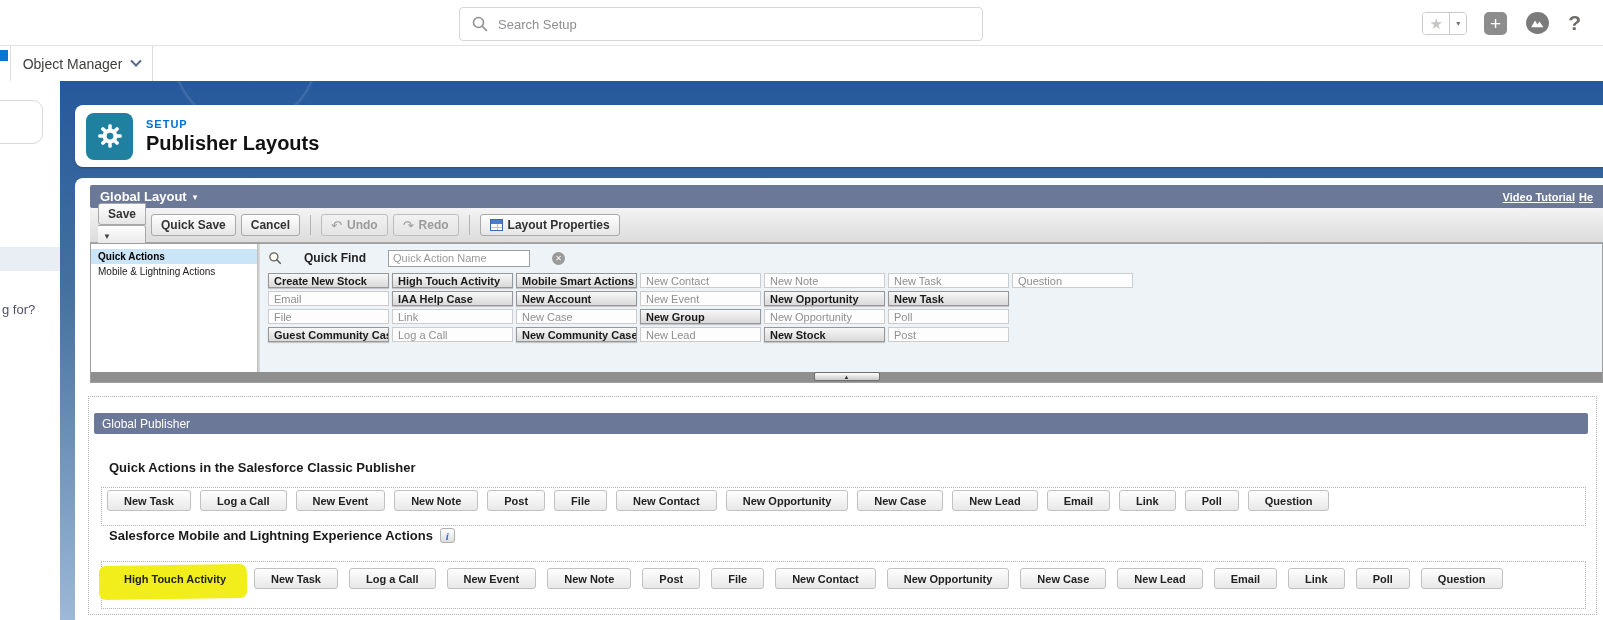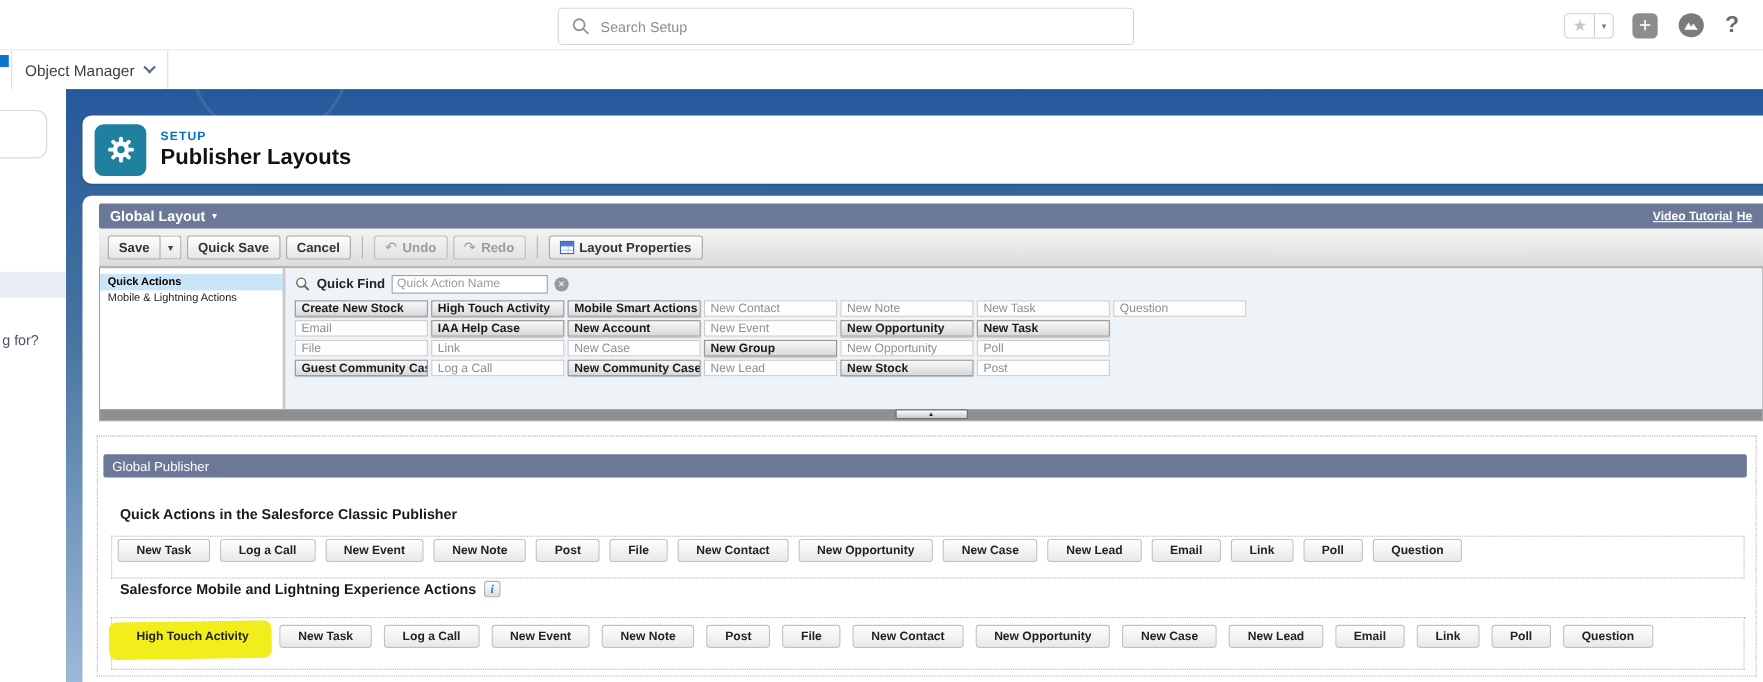--- a/index.html
+++ b/index.html
@@ -3,21 +3,21 @@
 <meta charset="utf-8">
 <style>
   * { margin:0; padding:0; box-sizing:border-box; }
   html,body { width:1603px; height:620px; overflow:hidden; background:#fff;
     font-family:"Liberation Sans","DejaVu Sans",sans-serif; }
 
   
   .topbar { position:absolute; left:0; top:0; width:1603px; height:46px; background:#fff;
     border-bottom:1px solid #e3e3e3; }
   .searchbox { position:absolute; left:459px; top:7px; width:524px; height:22px;
-    border:1px solid #d8d6d4; border-radius:4px; display:flex; align-items:center; padding:16px 12px; gap:10px;margin-left:48px; }
+    border:1px solid #d8d6d4; border-radius:4px; display:flex; align-items:center; padding:16px 12px; gap:10px; }
   .searchbox input { border:none; outline:none; flex:1; font-size:13px; color:#3e3e3c;
     font-family:inherit; background:transparent; }
   .searchbox input::placeholder { color:#8e8e93; }
   .topicons { position:absolute; right:22px; top:10px; height:26px; display:flex; align-items:center; gap:17px; }
   .favgroup { display:flex; border:1px solid #cccbca; border-radius:4px; overflow:hidden; height:23px; }
   .favseg { width:26px; display:flex; align-items:center; justify-content:center; background:#fff; }
   .favseg.dd { width:17px; border-left:1px solid #cccbca; font-size:8px; color:#747474; }
   .star { color:#c8c6c4; font-size:15px; line-height:1; }
   .plusbtn { width:23px; height:23px; border-radius:5px; background:#8d8d8d; color:#fff;
     display:flex; align-items:center; justify-content:center; font-size:19px; line-height:1; font-weight:400; }
@@ -67,41 +67,41 @@
   .slatelinks { margin-left:auto; display:flex; gap:4px; }
   .slatelinks a { color:#fff; font-size:11px; font-weight:bold; text-decoration:underline; cursor:pointer; }
 
   .toolbar { position:absolute; left:15px; top:30px; right:0; height:35px;
     background:linear-gradient(#f3f3f3,#dcdcdc); border-bottom:1px solid #a6a6a6;
     display:flex; align-items:center; padding:0 8px; gap:5px; }
   .tbtn { height:22px; display:inline-flex; align-items:center; gap:5px; padding:0 9px;
     background:linear-gradient(#fefefe,#e6e6e6); border:1px solid #a9a9a9; border-radius:3px;
     font-size:12px; font-weight:bold; color:#333; cursor:pointer; }
   .tbtn.dis { color:#9b9b9b; cursor:default; background:linear-gradient(#f2f2f2,#e4e4e4); border-color:#bdbdbd; }
-  .splitwrap { display:flex; }
+  .splitwrap { display:flex;flex-direction:column; }
   .splitwrap .tbtn.main { border-radius:3px 0 0 3px; }
   .splitwrap .tbtn.dd { border-radius:0 3px 3px 0; border-left:none; padding:0 5px; font-size:8px; color:#444; }
   .tsep { width:1px; height:20px; background:#b5b5b5; margin:0 5px; }
   .glyph { font-family:"DejaVu Sans",sans-serif; font-size:13px; color:#9b9b9b; font-weight:normal; }
   .lp-icon { width:13px; height:12px; border:1px solid #3a66b8; background:
       linear-gradient(#4d7bd0,#4d7bd0) 0 0/100% 4px no-repeat,
       linear-gradient(90deg,#aec4ea 0 1px,transparent 1px) 6px 4px/1px 8px no-repeat,
       linear-gradient(#aec4ea 0 1px,transparent 1px) 0 7px/100% 1px no-repeat,
       #fff; }
 
   
   .palette { position:absolute; left:15px; top:65px; right:0; height:140px;
     border:1px solid #9e9e9e; display:flex; flex-direction:column; }
   .palrow { flex:1; display:flex; min-height:0; }
   .palcats { width:166px; background:#fff; padding-top:5px; }
   .pcat { font-size:10px; color:#222; padding:2px 7px; cursor:pointer; white-space:nowrap; }
   .pcat.sel { background:#c9e5f7; font-weight:bold; color:#000; }
   .paldiv { width:3px; background:linear-gradient(90deg,#bdbdbd,#e0e0e0); }
   .palmain { flex:1; background:#eef3f8; padding:4px 0 0 8px; overflow:hidden; }
-  .qfrow { display:flex; align-items:center; gap:6px; height:20px; }
+  .qfrow { display:flex; align-items:center; gap:22px; height:20px; }
   .qflabel { font-size:12px; font-weight:bold; color:#222; }
   .qfinput { width:142px; height:17px; border:1px solid #9e9e9e; font-size:11px; padding:0 4px;
     color:#333; font-family:inherit; outline:none; }
   .qfinput::placeholder { color:#9a9a9a; }
   .qfclear { width:13px; height:13px; border-radius:50%; background:#9a9a9a; color:#fff; font-size:8px;
     display:flex; align-items:center; justify-content:center; cursor:pointer; }
   .pgrid { margin-top:5px; display:grid; grid-template-rows:repeat(4,15px); grid-auto-flow:column;
     grid-auto-columns:121px; gap:3px; }
   .pitem { font-size:11px; display:flex; align-items:center; padding:0 5px; border:1px solid;
     white-space:nowrap; overflow:hidden; }

